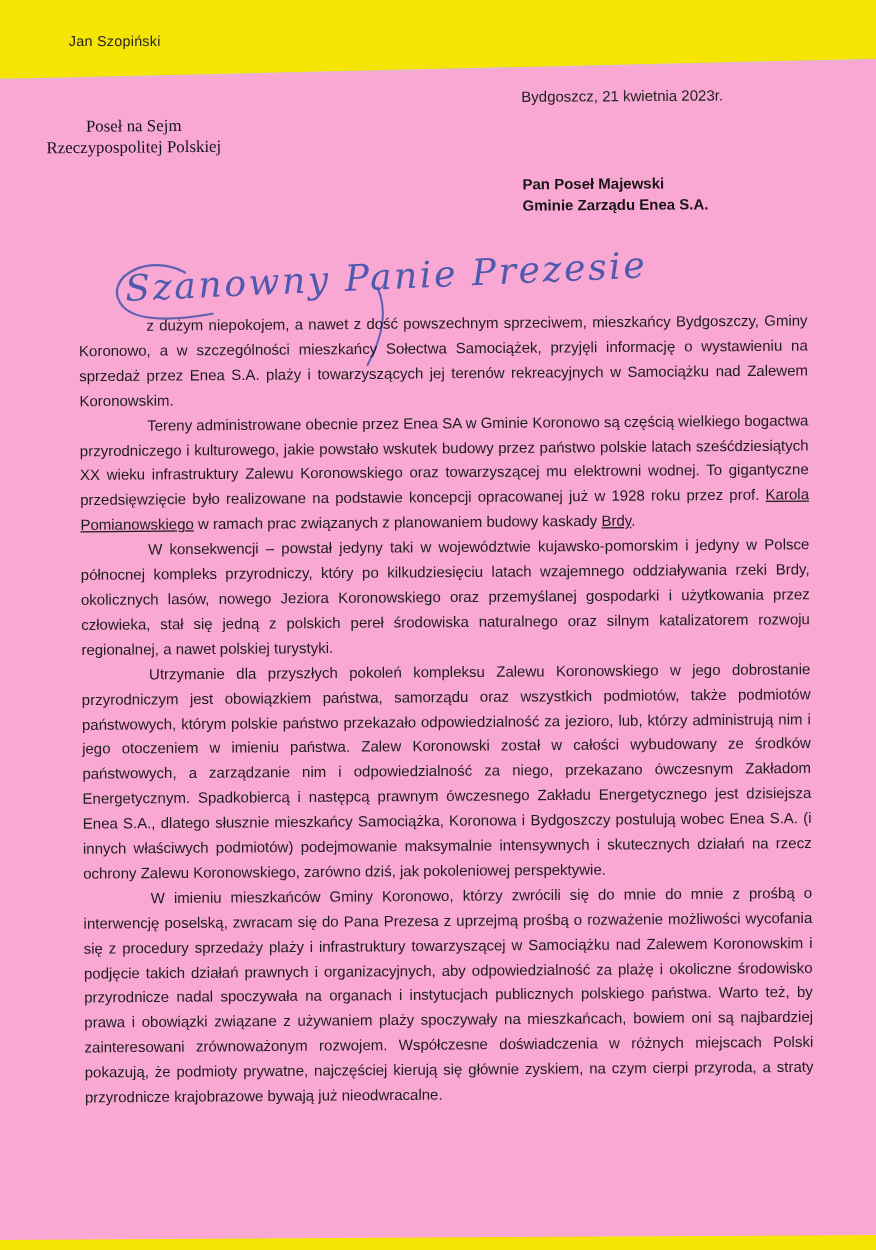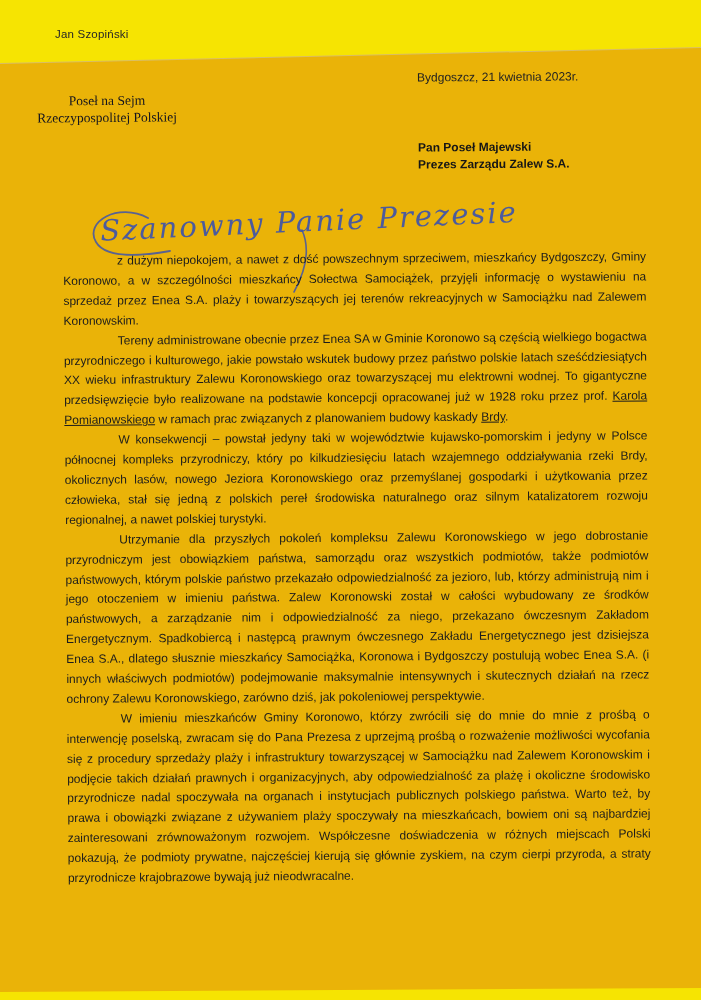--- a/index.html
+++ b/index.html
@@ -1,21 +1,21 @@
 <!DOCTYPE html>
 <html style="--accent: #f6e402; --ink: #3f54aa;"><head>
 <meta charset="utf-8">
 <title>Scanned letter</title>
 <style>
   html,body{margin:0;padding:0;background:#e8e8e8;}
   .page{
     position:relative;
     width:701px;height:1000px;
     margin:0 auto;
-    background:#eab308;
+    background:#f9a8d4;
     overflow:hidden;
     font-family:"Liberation Sans",sans-serif;
     color:#1b1b1b;
   }
   
   .band-top{
     position:absolute;left:0;top:0;width:701px;height:66px;
     background:var(--accent,#f6e402);
     clip-path:polygon(0 0,100% 0,100% 47px,0 63px);
   }
@@ -88,21 +88,21 @@
 
   <div class="dateline">Bydgoszcz, 21 kwietnia 2023r.</div>
 
   <div class="sender">
     <div>Poseł na Sejm</div>
     <div>Rzeczypospolitej Polskiej</div>
   </div>
 
   <div class="recipient">
     <div>Pan Poseł Majewski</div>
-    <div>Prezes Zarządu Zalew S.A.</div>
+    <div>Gminie Zarządu Enea S.A.</div>
   </div>
 
   <svg class="flourish" width="430" height="110" viewBox="0 0 430 110" aria-hidden="true">
     <path d="M70 22 C 40 6, 6 26, 18 46 C 26 60, 52 62, 92 55" fill="none" stroke="#3f54aa" stroke-width="1.8" stroke-linecap="round" opacity="0.85"></path>
     <path d="M224 34 C 232 52, 228 74, 216 96" fill="none" stroke="#3f54aa" stroke-width="1.6" stroke-linecap="round" opacity="0.85"></path>
   </svg>
 
   <div class="salutation">Szanowny Panie Prezesie</div>
 
   <div class="letter-body">

